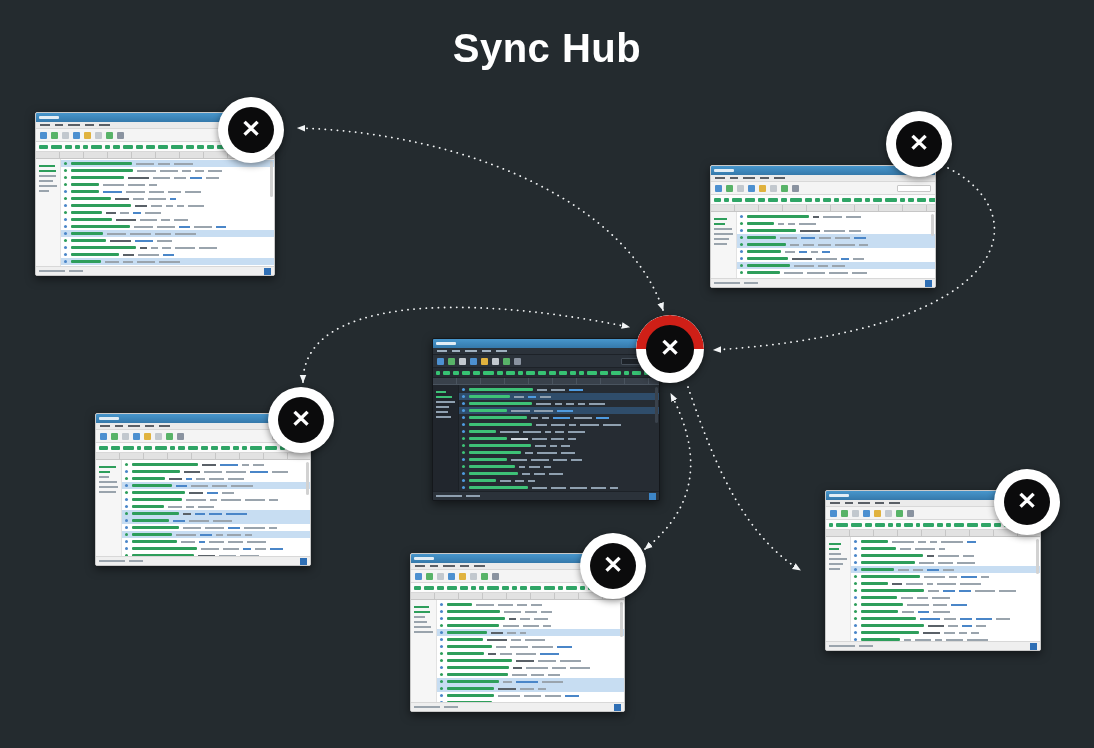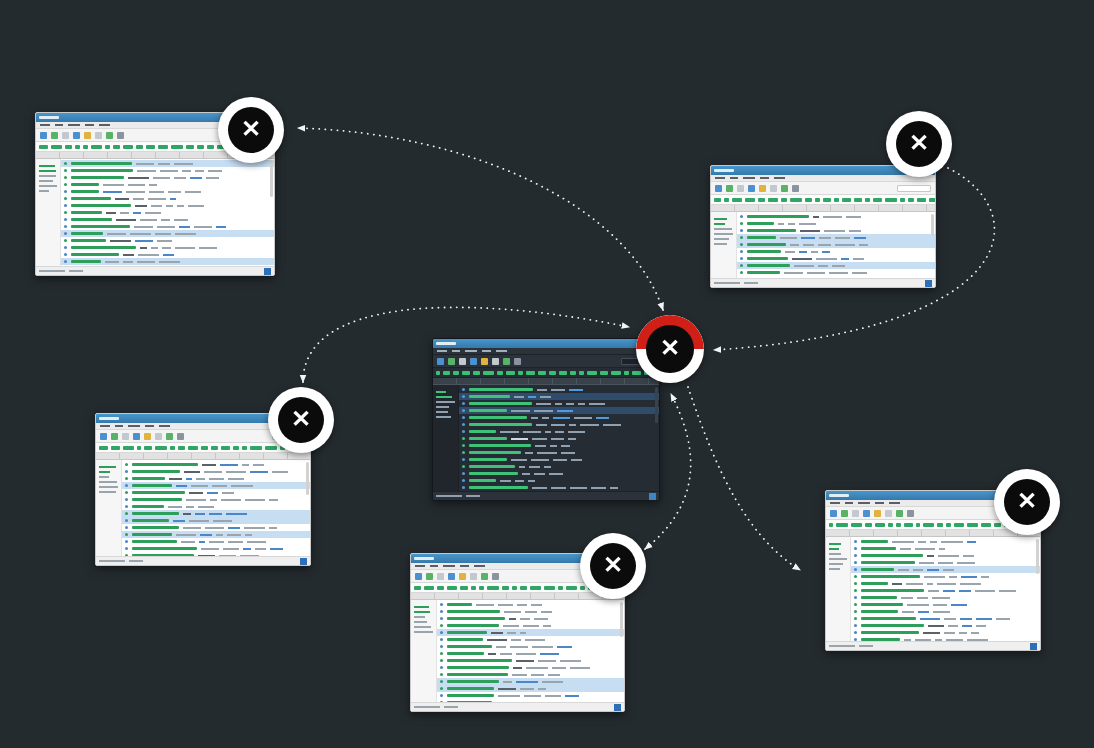--- a/index.html
+++ b/index.html
@@ -21,20 +21,21 @@
         background:#cf1f17;border-top-left-radius:999px;border-top-right-radius:999px;z-index:1}
   .node-core{position:relative;z-index:2;width:70%;height:70%;background:#0b0b0c;border-radius:50%;
         display:flex;align-items:center;justify-content:center}
   .node-core span{color:#ffffff;font-size:24px;font-weight:bold;line-height:1;transform:translateY(-1px)}
 </style>
 </head>
 <body>
 
 <div class="stage">
 
+  <h1 class="title">Sync Hub</h1>
 
   <div class="app-window light" style="left:35px;top:112px;width:240px;height:164px">
       <div style="flex: 0 0 9px; background: linear-gradient(rgb(71, 150, 204), rgb(53, 121, 171)); display: flex; align-items: center; padding: 0px 3px;">
         <div style="width: 20px; height: 3px; background: rgba(255, 255, 255, 0.85); border-radius: 1px;"></div>
         <div style="flex: 1 1 0%;"></div>
         <div style="width: 3px; height: 3px; margin-left: 3px; border-radius: 50%; background: rgba(255, 255, 255, 0.85);"></div>
         <div style="width: 3px; height: 3px; margin-left: 3px; border-radius: 50%; background: rgba(255, 255, 255, 0.85);"></div>
         <div style="width: 3px; height: 3px; margin-left: 3px; border-radius: 50%; background: rgba(255, 255, 255, 0.85);"></div>
       </div>
       <div style="flex: 0 0 7px; background: rgb(235, 235, 235); display: flex; align-items: center; gap: 5px; padding: 0px 4px; border-bottom: 1px solid rgb(216, 216, 216);">

